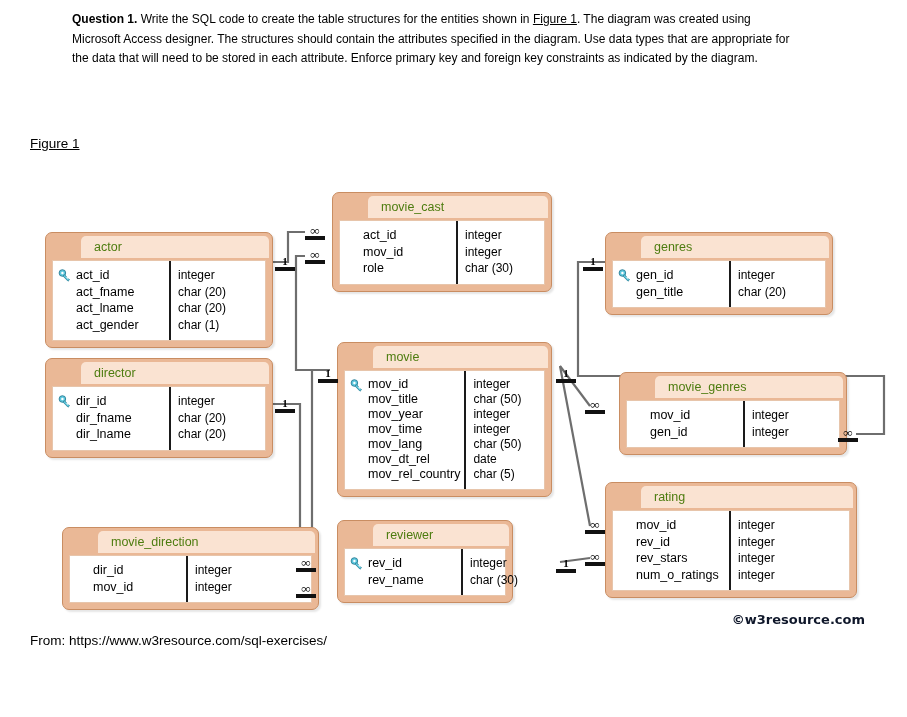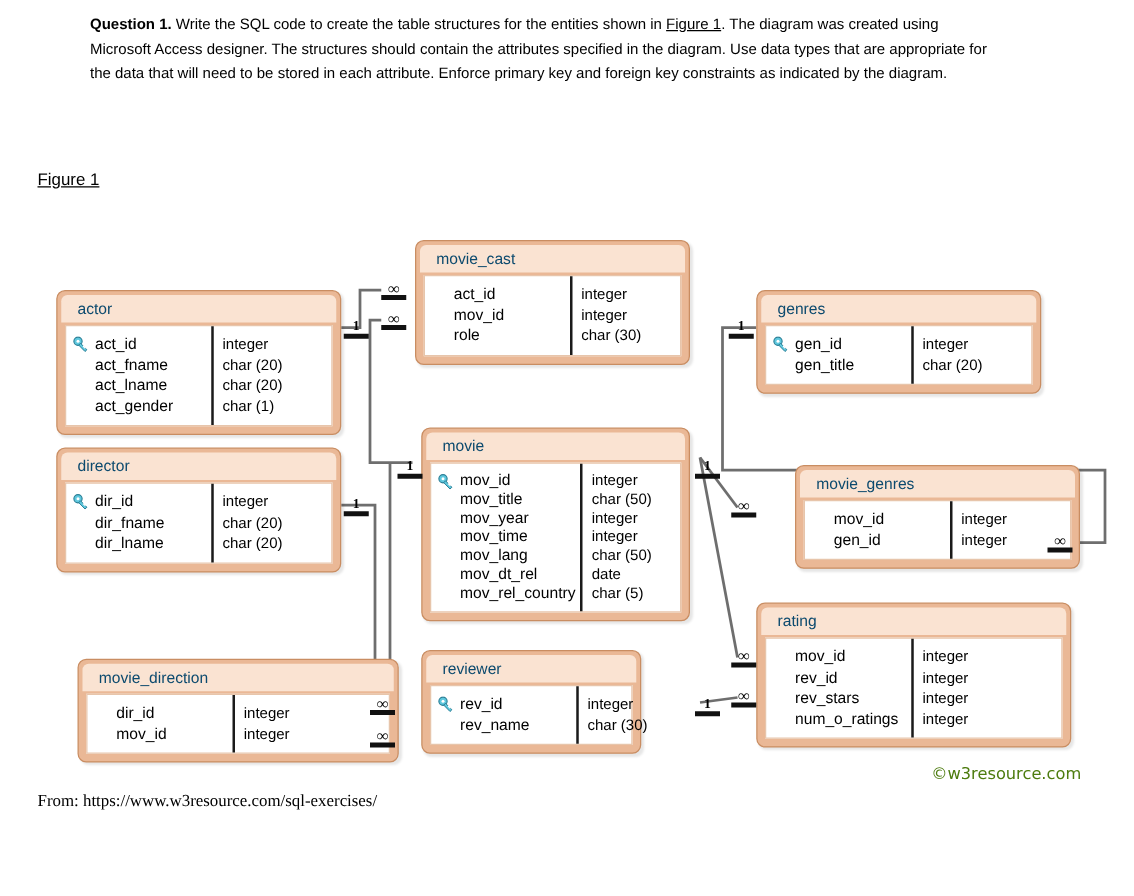--- a/index.html
+++ b/index.html
@@ -35,21 +35,22 @@
     border-radius:7px;
     padding:3px;
     box-sizing:border-box;
     box-shadow:2px 2px 2px rgba(0,0,0,0.10);
   }
   .entity .ttl{
     background:#fae3d2;
     border-top-left-radius:5px;border-top-right-radius:5px;
     font-size:12.5px;
     padding:4px 0 4px 13px;
-    color:#0c4a6e;
+    color:#4d7c0f;
+    margin-left:32px;
   }
   .entity .body{
     background:#ffffff;
     margin:2px 3px 3px 3px;
     display:flex;
     border:1px solid #e7c5ab;
   }
   .entity .col-names{
     flex:0 0 auto;
     padding:6px 4px 7px 4px;
@@ -83,28 +84,27 @@
     color:#000;
     width:20px;
   }
   .card .gl{display:block;}
   .card .bar{display:block;width:20px;height:4px;background:#111;margin-top:1px;}
   .card.inf .gl{font-size:13px;line-height:9px;}
 
   
   #watermark{
     position:absolute;right:42px;top:612px;
-    font-size:13px;font-weight:normal;color:#4d7c0f;
+    font-size:13px;font-weight:bold;color:#0f172a;
     font-family:"DejaVu Sans", sans-serif;
     text-align:center;
   }
   #source{
     position:absolute;left:30px;top:633px;
     font-size:13.5px;
-    font-family:Liberation Serif, serif;
   }
 </style>
 </head>
 <body>
 
 <div id="question">
   <b>Question 1.</b><span> Write the SQL code to create the table structures for the entities shown in </span><span class="u">Figure 1</span><span>. The diagram was created using Microsoft Access designer. The structures should contain the attributes specified in the diagram. Use data types that are appropriate for the data that will need to be stored in each attribute. Enforce primary key and foreign key constraints as indicated by the diagram.</span>
 </div>
 
 <div id="figure-label">Figure 1</div>
@@ -228,21 +228,21 @@
             <div class="typ tight">integer</div>
             <div class="typ tight">char (50)</div>
             <div class="typ tight">integer</div>
             <div class="typ tight">integer</div>
             <div class="typ tight">char (50)</div>
             <div class="typ tight">date</div>
             <div class="typ tight">char (5)</div>
           </div>
         </div>
       </div>
-      <div class="entity" style="left: 636px; top: 202px; width: 228px;">
+      <div class="entity" style="left: 619px; top: 202px; width: 228px;">
         <div class="ttl">movie_genres</div>
         <div class="body">
           <div class="col-names">
             <div class="fld"><span>mov_id</span></div>
             <div class="fld"><span>gen_id</span></div>
           </div>
           <div class="col-types">
             <div class="typ">integer</div>
             <div class="typ">integer</div>
           </div>

